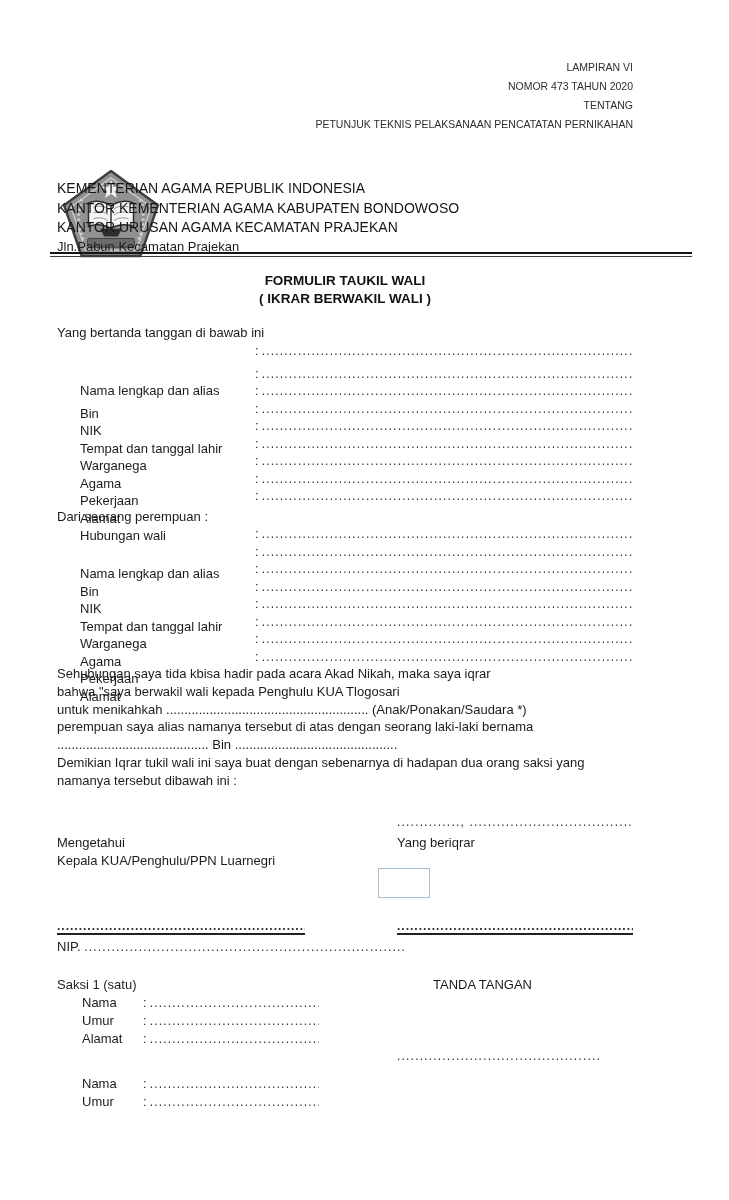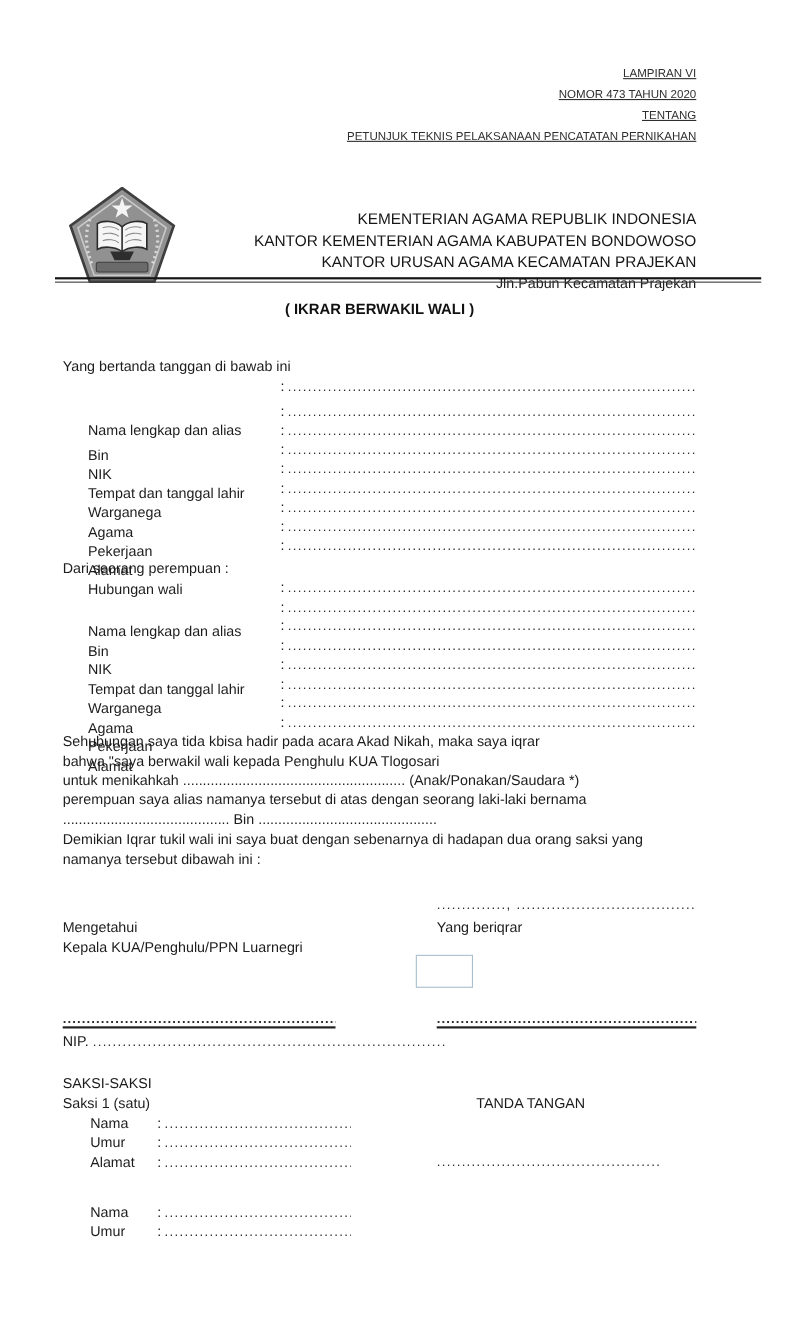--- a/index.html
+++ b/index.html
@@ -5,25 +5,25 @@
   * { margin:0; padding:0; box-sizing:border-box; }
   html,body { background:#ffffff; }
   body {
     width:729px; height:1200px; position:relative;
     font-family:"Liberation Sans", sans-serif;
     color:#1c1c1c; overflow:hidden;
   }
 
   
   .ref { position:absolute; top:58px; left:57px; width:576px;
-         text-align:right; font-size:10.5px; line-height:19px; color:#2e2e2e;text-decoration:underline; }
+         text-align:right; font-size:10.5px; line-height:19px; color:#2e2e2e; }
 
   
   .emblem { position:absolute; top:170px; left:62px; width:98px; height:88px; }
-  .lh-text { position:absolute; top:190px; left:57px; width:576px; text-align:right; }
+  .lh-text { position:absolute; top:179px; left:57px; width:576px; text-align:left; }
   .lh-main { font-size:14px; line-height:19.5px; color:#161616; }
   .lh-addr { font-size:13px; line-height:18px; }
 
   .rule { position:absolute; top:252px; left:50px; width:642px; height:5px;
           border-top:2.5px solid #151515; border-bottom:1.5px solid #3a3a3a; }
 
   .title { position:absolute; top:272px; left:57px; width:576px; text-align:center;
            font-size:13.5px; font-weight:bold; line-height:18px; color:#111; }
 
   
@@ -94,20 +94,21 @@
 <div class="lh-text">
   <div class="lh-main">KEMENTERIAN AGAMA REPUBLIK INDONESIA</div>
   <div class="lh-main">KANTOR KEMENTERIAN AGAMA KABUPATEN BONDOWOSO</div>
   <div class="lh-main">KANTOR URUSAN AGAMA KECAMATAN PRAJEKAN</div>
   <div class="lh-addr">Jln.Pabun Kecamatan Prajekan</div>
 </div>
 
 <div class="rule"></div>
 
 <div class="title">
+  <div>FORMULIR TAUKIL WALI</div>
   <div>( IKRAR BERWAKIL WALI )</div>
 </div>
 
 <div class="form">
   <div class="intro">Yang bertanda tanggan di bawab ini</div>
 
   <div class="frow gap">
     <span class="lbl">Nama lengkap dan alias</span>
     <span class="fill"><span class="colon">:</span><span class="dots">............................................................................................................................................</span></span>
   </div>
@@ -198,21 +199,20 @@
   <div class="stamp-box"></div>
   <div class="sigline sl-left"><span class="dots">................................................................................</span></div>
   <div class="sigline sl-right"><span class="dots">................................................................................</span></div>
   <div class="nip">
     <span>NIP.</span>
     <span class="dots-clip dots">........................................................................................................................</span>
   </div>
 </div>
 
 <div class="saksi">
-  <div class="heading">SAKSI-SAKSI</div>
   <div class="saksi-row1">
     <span>Saksi 1 (satu)</span>
     <span class="tanda">TANDA TANGAN</span>
   </div>
 
   <div class="srow">
     <span class="lbl">Nama</span>
     <span class="fill"><span class="colon">:</span><span class="dots">............................................................................................................................................</span></span>
   </div>
   <div class="srow">

